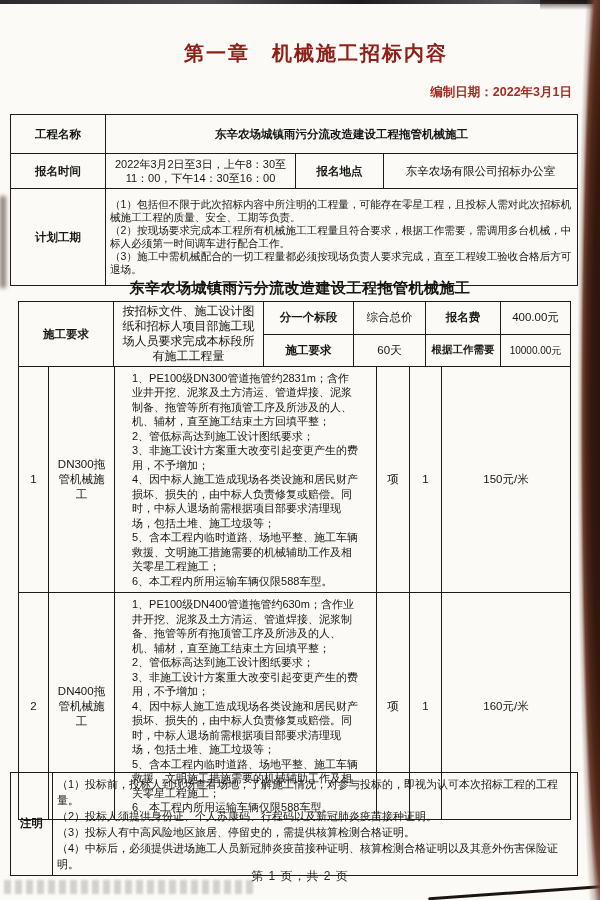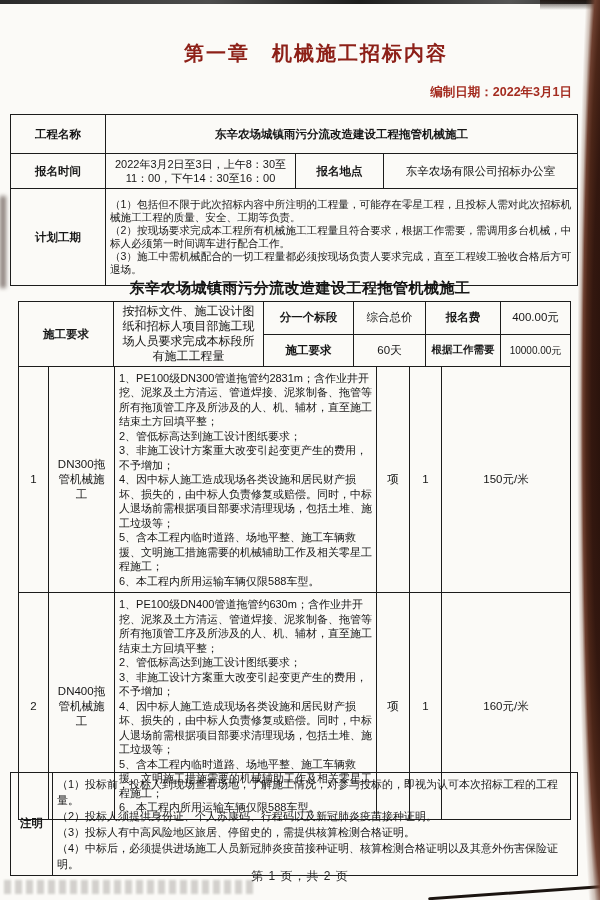--- a/index.html
+++ b/index.html
@@ -40,21 +40,21 @@
   .t1 .scope td{height:92px;vertical-align:middle;}
   .scope-list{font-size:10.6px;line-height:1.22;text-align:left;}
   
   .subtitle{position:absolute;top:279px;left:0;width:100%;text-align:center;
     font-size:15px;font-weight:bold;letter-spacing:.5px;}
   
   .t2{position:absolute;left:18px;top:301px;width:552px;}
   .t2h td{height:20px;}
   .t2main{margin-top:-1.5px;}
   .t2main .hdr td{height:32px;font-weight:bold;text-align:center;}
-  .desc{white-space:pre-line;text-align:left;vertical-align:middle;font-size:11px;line-height:1.32;padding:4px 4px;}
+  .desc{white-space:pre-line;text-align:left;vertical-align:middle;font-size:11px;line-height:1.32;padding:4px 17px;}
   .projname{font-size:11.5px;font-weight:normal;}
   
   .t3{position:absolute;left:10px;top:772px;width:567px;}
   .t3 td{height:84px;}
   .notes-list{font-size:11px;line-height:1.45;text-align:left;vertical-align:top;padding-top:4px;}
   .footer{position:absolute;top:868px;left:0;width:100%;text-align:center;
     font-size:12px;letter-spacing:1px;color:#2a2a2a;}
 </style>
 </head>
 <body>

